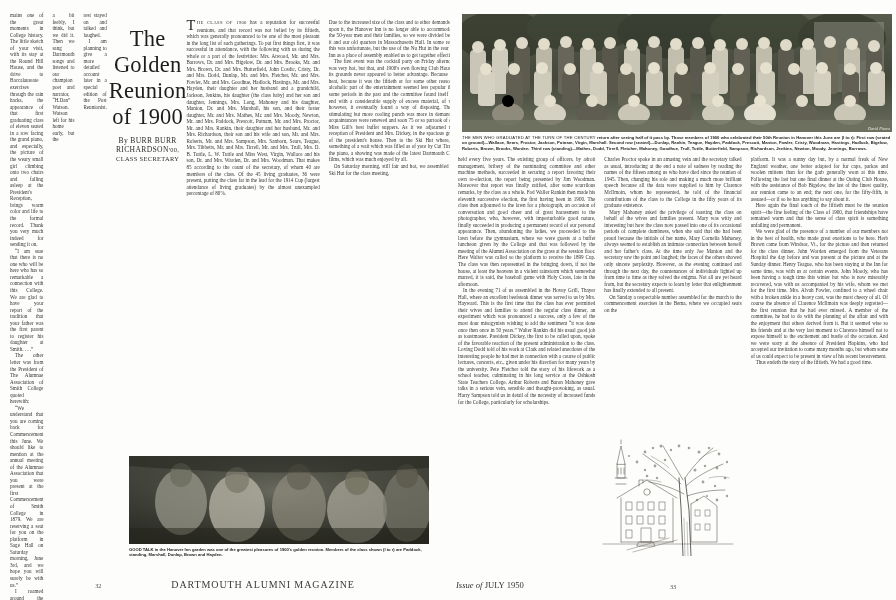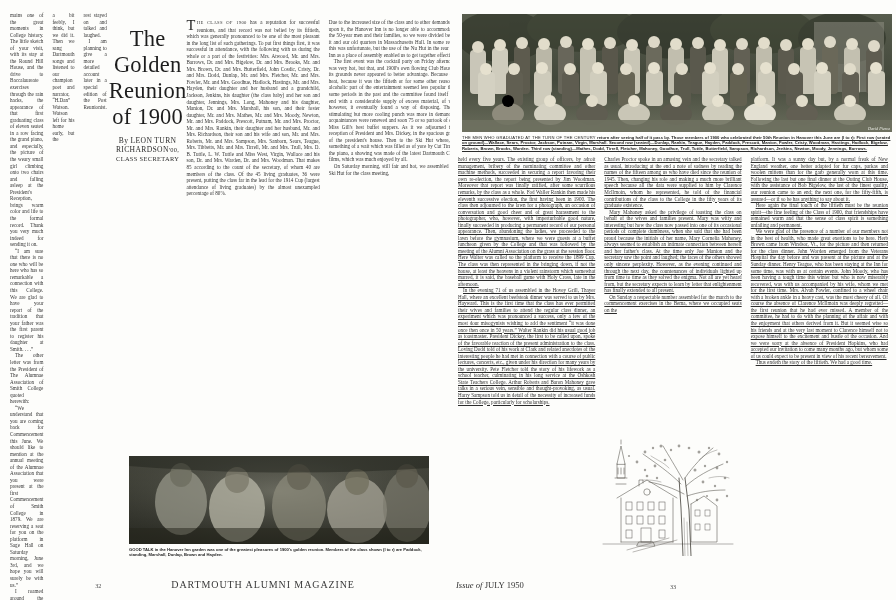--- a/index.html
+++ b/index.html
@@ -15,21 +15,21 @@
     width:896px;height:600px;
     background:#fdfdfb;
     display:flex;
   }
   .page{
     position:relative;
     height:600px;
     background:#fdfdfb;
   }
   .page-left{width:450px;padding:12px 10px 0 10px;box-sizing:border-box;}
-  .page-right{width:446px;padding:6px 8px 12px 8px;box-sizing:border-box;text-decoration:underline;}
+  .page-right{width:446px;padding:6px 8px 12px 8px;box-sizing:border-box;}
 
   
   .cols{display:flex;gap:9px;}
   .col{flex:1;}
   p.body{
     margin:0 0 0 0;
     font-size:5.1px;
     line-height:6.55px;
     text-align:justify;
     text-indent:5px;
@@ -184,21 +184,21 @@
           <div class="col">
             <p class="body noind">rest stayed on and talked and laughed.</p>
             <p class="body">I am planning to give a more detailed account later in a special edition of the Post Reunionist.</p>
           </div>
         </div>
 
         <div class="headline-block">
           <h1 class="headline">The Golden Reunion of 1900</h1>
           <div class="byline">
             <span>By</span>
-            <span>LEON TURN RICHARDSON</span><span class="sc">'00, CLASS SECRETARY</span>
+            <span>BURR BURR RICHARDSON</span><span class="sc">'00, CLASS SECRETARY</span>
           </div>
         </div>
 
         <div class="cols" style="margin-top:7px;">
           <div class="col">
             <p class="body noind dropwrap"><span class="dropcap">T</span><span class="smallcaps">HE CLASS OF 1900 </span><span>has a reputation for successful reunions, and that record was not belied by its fiftieth, which was generally pronounced to be one of the most pleasant in the long list of such gatherings. To put first things first, it was successful in attendance, with the following with us during the whole or a part of the festivities: Mrs. Atwood, Mr. and Mrs. Barrows, Dr. and Mrs. Bigelow, Dr. and Mrs. Brooks, Mr. and Mrs. Brown, Dr. and Mrs. Butterfield, John Cosdic, Cristy, Dr. and Mrs. Dodd, Dunlap, Mr. and Mrs. Fletcher, Mr. and Mrs. Fowler, Mr. and Mrs. Goodhue, Hadlock, Hastings, Mr. and Mrs. Hayden, their daughter and her husband and a grandchild, Jackson, Jenkins, his daughter (the class baby) and her son and daughter, Jennings, Mrs. Long, Mahoney and his daughter, Manion, Dr. and Mrs. Marshall, his son, and their foster daughter, Mr. and Mrs. Mathes, Mr. and Mrs. Moody, Newton, Mr. and Mrs. Paddock, Prescott, Putnam, Mr. and Mrs. Proctor, Mr. and Mrs. Rankin, their daughter and her husband, Mr. and Mrs. Richardson, their son and his wife and son, Mr. and Mrs. Roberts, Mr. and Mrs. Sampson, Mrs. Sanborn, Sears, Teague, Mrs. Tibbetts, Mr. and Mrs. Tirrell, Mr. and Mrs. Trull, Mrs. D. B. Tuttle, L. W. Tuttle and Miss West, Virgin, Wallace and his son, Dr. and Mrs. Warden, Dr. and Mrs. Woodman. That makes 85 according to the count of the secretary, of whom 40 are members of the class. Of the 45 living graduates, 36 were present, putting the class far in the lead for the 1914 Cup (largest attendance of living graduates) by the almost unexampled percentage of 80%.</span></p>
           </div>
           <div class="col">
             <p class="body noind">Due to the increased size of the class and to other demands made upon it, the Hanover Inn is no longer able to accommodate all the 50-year men and their families, so we were divided between it and our old quarters in Massachusetts Hall. In some respects this was unfortunate, but the use of the Nu Hut in the rear of the Inn as a place of assembly enabled us to get together effectively.</p>
             <p class="body">The first event was the cocktail party on Friday afternoon. It was very hot, but that, and 1900's own flowing Club House and its grounds never appeared to better advantage. Because of the heat, because it was the fiftieth or for some other reason, the alcoholic part of the entertainment seemed less popular than at some periods in the past and the committee found itself at the end with a considerable supply of excess material, of which, however, it eventually found a way of disposing. The less stimulating but more cooling punch was more in demand. Old acquaintances were renewed and soon 75 or so partook of one of Miss Gill's best buffet suppers. As it we adjourned to the reception of President and Mrs. Dickey, in the spacious grounds of the president's house. Then to the Ski Hut where, after something of a wait which was filled as of yore by Cut Tirrell on the piano, a showing was made of the latest Dartmouth College films, which was much enjoyed by all.</p>

